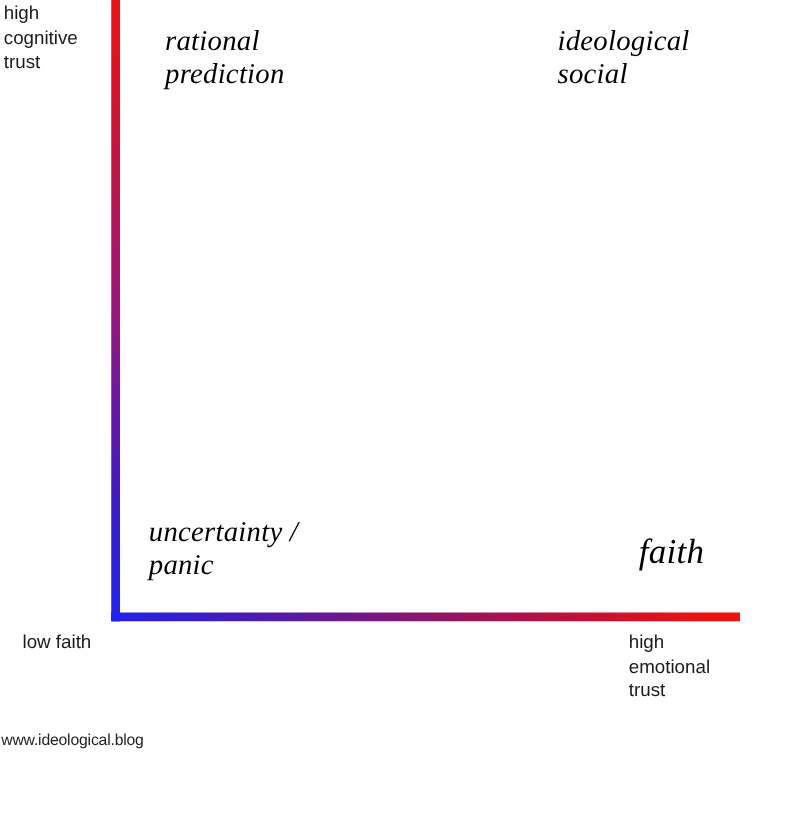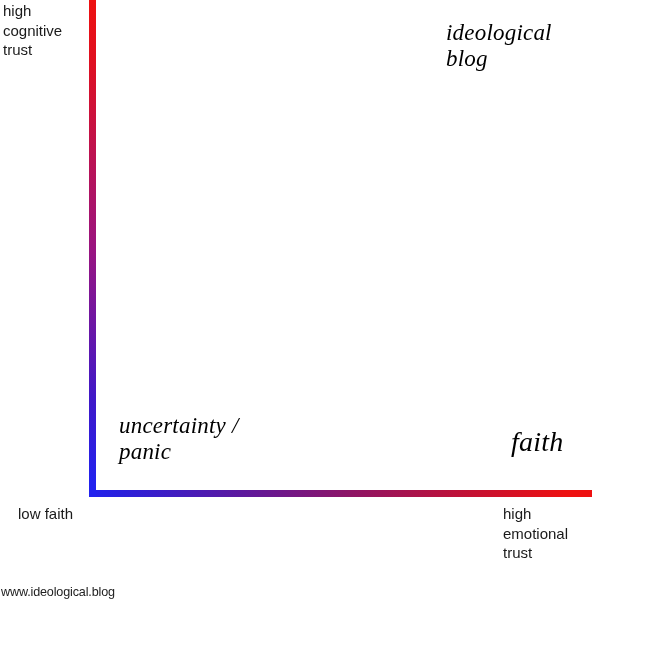--- a/index.html
+++ b/index.html
@@ -99,23 +99,25 @@
   <div class="axis-label" id="label-high-cognitive-trust">high
 cognitive
 trust</div>
 
   <div class="axis-label" id="label-low-trust">low faith</div>
 
   <div class="axis-label" id="label-high-emotional-trust">high
 emotional
 trust</div>
 
+  <div class="quad" id="quad-rational-prediction">rational
+prediction</div>
 
   <div class="quad" id="quad-ideological-trust">ideological
-blog</div>
+social</div>
 
   <div class="quad" id="quad-uncertainty-panic">uncertainty /
 panic</div>
 
   <div class="quad" id="quad-faith">faith</div>
 
   <div id="caption">
     <div>www.ideological.blog</div>
   </div>
 

